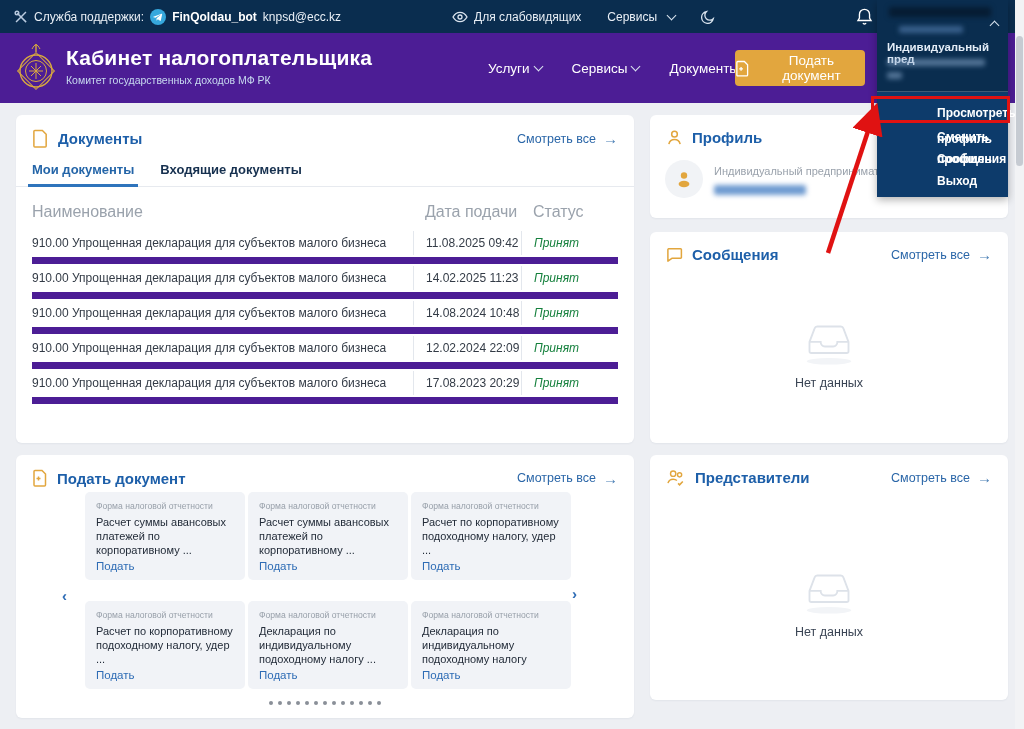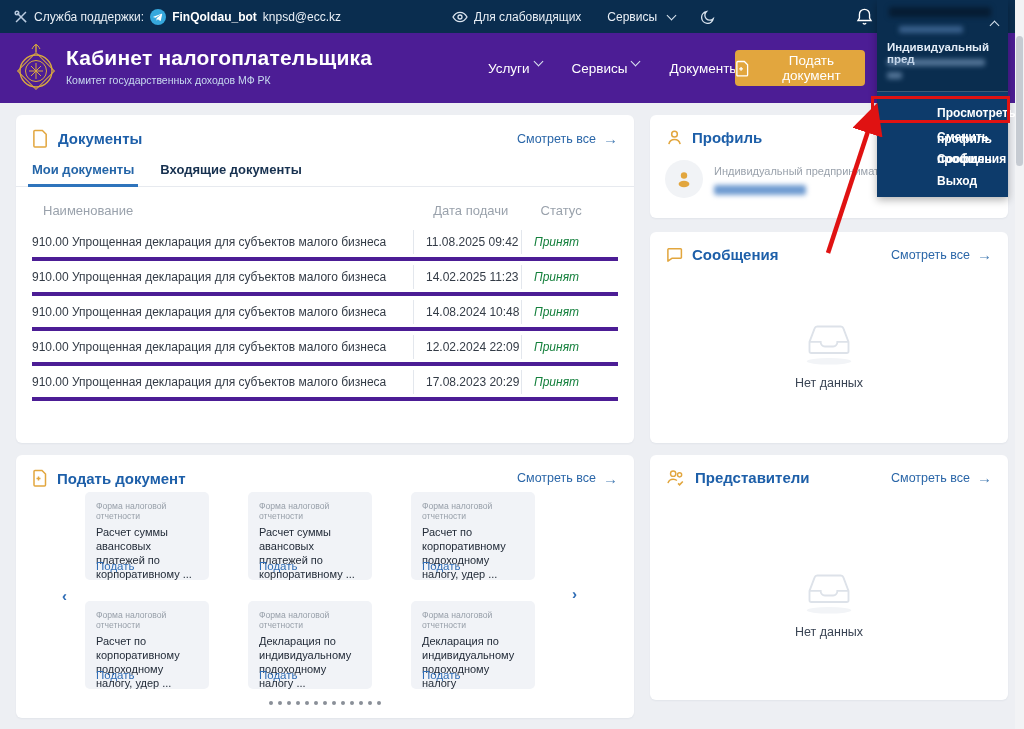--- a/index.html
+++ b/index.html
@@ -15,62 +15,62 @@
   .chev { display:inline-block; width:7px; height:7px; border-right:1.6px solid #dbe5f0; border-bottom:1.6px solid #dbe5f0; transform:rotate(45deg); margin-left:5px; margin-top:-3px; }
   .chev.up { transform:rotate(-135deg); margin-top:4px; }
   .bell { position:absolute; left:856px; top:7px; }
 
   
   .header { position:absolute; left:0; top:33px; width:1024px; height:70px; background:#4c1d95; color:#fff; }
   .logo { position:absolute; left:10px; top:8px; }
   .h-title { position:absolute; left:66px; top:13px; font-size:21px; font-weight:bold; letter-spacing:.2px; }
   .h-sub { position:absolute; left:66px; top:41px; font-size:10.5px; color:#c8daf0; }
   .nav { position:absolute; left:488px; top:0; height:70px; display:flex; align-items:center; gap:30px; font-size:13.5px; }
-  .nav-item { display:flex; align-items:flex-start; cursor:pointer; }
+  .nav-item { display:flex; align-items:center; cursor:pointer; }
   .btn-submit { position:absolute; left:735px; top:17px; width:130px; height:36px; background:#e2a63e; border:none; border-radius:4px;
                 color:#fff; font-size:13.5px; font-family:inherit; display:flex; align-items:center; justify-content:center; gap:8px; cursor:pointer; }
 
   
   .panel { position:absolute; background:#fff; border-radius:6px; box-shadow:0 1px 2px rgba(20,40,70,.05); }
   .p-head { display:flex; align-items:center; gap:9px; padding:14px 16px 0 16px; }
   .p-title { color:#1d5fa9; font-size:15px; font-weight:bold; }
   .view-all { margin-left:auto; color:#2a66a8; font-size:12.5px; display:flex; align-items:center; gap:7px; cursor:pointer; }
   .view-all .arr { font-size:15px; color:#4a7fb5; }
 
   
   #panel-documents { left:16px; top:115px; width:618px; height:328px; }
   .tabs { display:flex; gap:26px; padding:14px 26px 0 16px; font-size:13px; position:relative; }
   .tabs:after { content:""; position:absolute; left:0; right:0; bottom:0; height:1px; background:#e7eaef; }
   .tab { padding-bottom:10px; color:#16304f; font-weight:bold; cursor:pointer; position:relative; }
   .tab.active { color:#2465a8; }
   .tab.active:after { content:""; position:absolute; left:-4px; right:-4px; bottom:0; height:3px; background:#2f74bc; z-index:1; }
-  .thead { display:flex; color:#9aa2ac; font-size:13px; padding:16px 16px 8px 16px;margin-left:11px; }
+  .thead { display:flex; color:#9aa2ac; font-size:16px; padding:16px 16px 8px 16px; }
   .c-name { width:381px; }
   .c-date { width:108px; padding-left:12px; }
   .c-status { width:90px; padding-left:12px; }
-  .trow { display:flex; align-items:center; height:35px; border-bottom:4px solid #4c1d95; font-size:12px; color:#333b46; margin:0 16px 0 16px; }
+  .trow { display:flex; align-items:center; height:35px; border-bottom:7px solid #4c1d95; font-size:12px; color:#333b46; margin:0 16px 0 16px; }
   .trow .c-date, .trow .c-status { border-left:1px solid #e3e7ed; height:24px; display:flex; align-items:center;padding-left:12px; }
   .status-ok { color:#15803d;font-style:italic; }
 
   
   #panel-profile { left:650px; top:115px; width:358px; height:103px; }
   .avatar { position:absolute; left:15px; top:45px; width:38px; height:38px; border-radius:50%; background:#f1f3f6; display:flex; align-items:center; justify-content:center; }
   .pr-type { position:absolute; left:64px; top:50px; font-size:11px; color:#9aa2ac; }
   .redact { display:block; border-radius:2px; filter:blur(2.5px); }
   .pr-name { position:absolute; left:64px; top:70px; width:92px; height:10px; background:#6f9bd1; }
 
   
   #panel-messages { left:650px; top:232px; width:358px; height:211px; }
   #panel-representatives { left:650px; top:455px; width:358px; height:245px; }
   .empty { position:absolute; left:0; right:0; text-align:center; }
   .empty .lbl { font-size:12.5px; color:#3a4454; margin-top:6px; }
 
   
   #panel-submit { left:16px; top:455px; width:618px; height:263px; }
-  .card { position:absolute; width:124px; height:88px; background:#f1f3f7; border-radius:5px; padding:9px 11px; }
+  .card { position:absolute; width:160px; height:88px; background:#f1f3f7; border-radius:5px; padding:9px 11px; }
   .card .cat { font-size:8.6px; color:#98a0aa; margin-bottom:4px; }
   .card .ttl { font-size:11px; color:#232c39; line-height:1.28; }
   .card .act { position:absolute; left:11px; bottom:8px; font-size:11.5px; color:#2e6cb5; cursor:pointer; }
   .car-arrow { position:absolute; color:#2e6cb5; font-size:15px; font-weight:bold; cursor:pointer; line-height:1; }
   .dots { position:absolute; left:0; right:0; top:246px; display:flex; justify-content:center; gap:5px; }
   .dot { width:4px; height:4px; border-radius:50%; background:#8a8f98; display:inline-block; }
 
   
   .dropdown { position:absolute; left:877px; top:0; width:131px; height:197px; background:#0d3b6b; z-index:50;
               box-shadow:0 3px 8px rgba(0,0,0,.3); color:#fff; }

